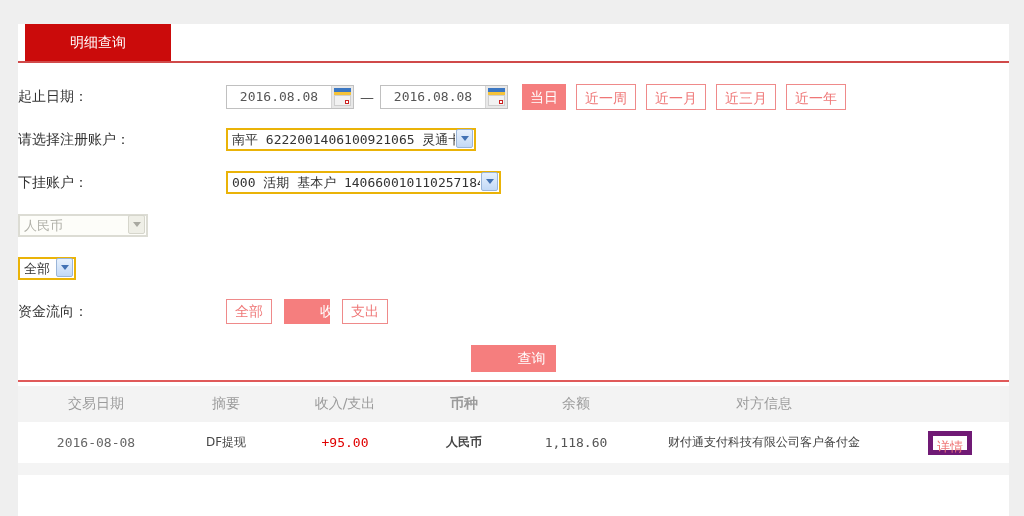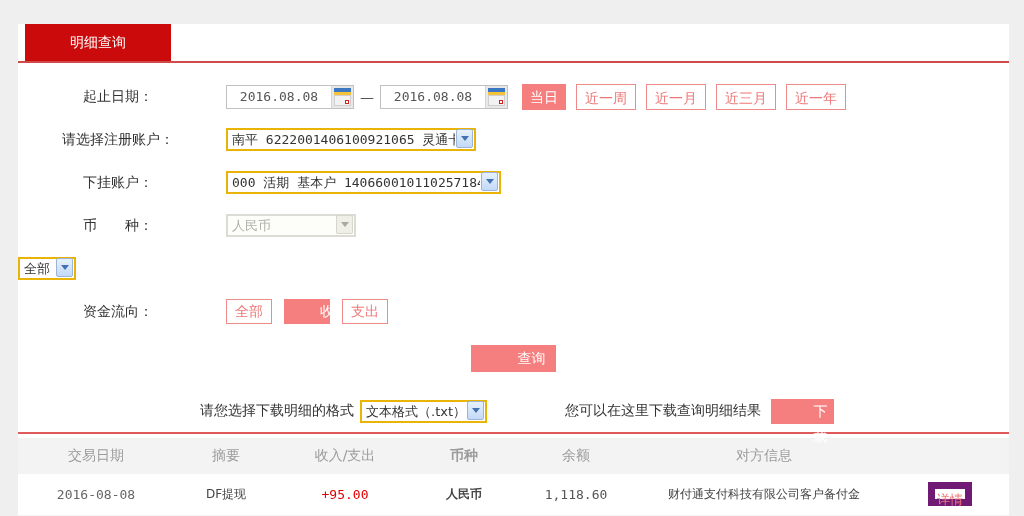--- a/index.html
+++ b/index.html
@@ -10,21 +10,21 @@
 
   
   .tab-row { height:37px; }
   .tab { display:inline-block; margin-left:7px; min-width:146px; height:37px; line-height:37px;
          text-align:center; background:#cb0b0b; color:#fff; font-size:14px; cursor:pointer; }
   .tab-underline { height:2px; background:#d04a4a; }
 
   
   .form { padding-top:12px; }
   .form-row { height:43px; display:flex; align-items:center; }
-  .form-label { width:200px; text-align:center; margin-right:8px; color:#333; flex:none; white-space:pre; }
+  .form-label { width:200px; text-align:left; margin-right:8px; color:#333; flex:none; white-space:pre; }
 
   .date-input { display:inline-flex; align-items:center; width:128px; height:24px;
                 border:1px solid #c0c0c0; background:#fff; }
   .date-input .val { flex:1; text-align:center; font-family:"DejaVu Sans Mono","Liberation Mono",monospace; font-size:13px; color:#555; }
   .cal-btn { width:22px; height:22px; background:#e8e8e8; border-left:1px solid #d5d5d5; position:relative; cursor:pointer; flex:none; }
   .cal-btn .bar-b { position:absolute; left:2px; right:2px; top:2px; height:4px; background:#3b77c2; }
   .cal-btn .bar-y { position:absolute; left:2px; right:2px; top:6px; height:3px; background:#f5c33a; }
   .cal-btn .body { position:absolute; left:2px; right:2px; top:9px; bottom:2px; background:#f2f2f2; border:1px solid #cfcfcf; }
   .cal-btn .dot { position:absolute; right:4px; bottom:4px; width:4px; height:4px; border:1px solid #cc2222; background:#fff; }
   .date-dash { margin:0 6px; color:#555; }
@@ -66,21 +66,21 @@
   .tbl-head { height:36px; background:#f3f3f3; display:flex; align-items:center; color:#9b9b9b; font-size:14px; }
   .tbl-row { height:41px; background:#fff; display:flex; align-items:center; font-size:13px; color:#555; }
   .c { text-align:center; flex:none; overflow:hidden; white-space:nowrap; }
   .c1 { width:156px; } .c2 { width:104px; } .c3 { width:134px; } .c4 { width:104px;font-weight:bold; }
   .c5 { width:120px; } .c6 { width:256px; } .c7 { width:116px; }
   .cell-date { font-family:"DejaVu Sans Mono","Liberation Mono",monospace; color:#666; }
   .cell-amount { color:#e00000; font-family:"DejaVu Sans Mono","Liberation Mono",monospace; }
   .cell-balance { font-family:"DejaVu Sans Mono","Liberation Mono",monospace; }
   .cell-cn { font-size:12px; color:#444; }
   .detail-btn { display:inline-block; width:44px; height:24px; line-height:22px; background:#fff;
-                border:7px solid #701a75; color:#ef7777; font-size:13px; cursor:pointer; }
+                border:5px solid #701a75; color:#ef7777; font-size:13px; cursor:pointer; }
   .tbl-foot { height:12px; background:#f4f4f4; }
 </style>
 </head>
 <body>
 
 <div class="panel">
 
   <div class="tab-row">
     <div class="tab">明细查询</div>
   </div>
@@ -126,21 +126,20 @@
 
     <div class="form-row">
       <span class="form-label">下挂账户：</span>
       <span class="combo" style="width:275px;">
         <span class="cval">000 活期 基本户 1406600101102571848</span>
         <span class="arrow"></span>
       </span>
     </div>
 
     <div class="form-row">
-      <span class="form-label">币　　种：</span>
       <span class="combo disabled" style="width:130px;">
         <span class="cval">人民币</span>
         <span class="arrow"></span>
       </span>
     </div>
 
     <div class="form-row">
       <span class="combo" style="width:58px;">
         <span class="cval">全部</span>
         <span class="arrow"></span>
@@ -153,29 +152,20 @@
       <span class="btn-fill flow-btn active">收入</span>
       <span class="btn-outline flow-btn">支出</span>
     </div>
 
     <div class="query-row">
       <span class="btn-fill query-btn">查询</span>
     </div>
 
   </div>
 
-  <div class="dl-row">
-    <span class="dl-label">请您选择下载明细的格式</span>
-    <span class="combo dl-combo">
-      <span class="cval">文本格式（.txt）</span>
-      <span class="arrow"></span>
-    </span>
-    <span class="dl-hint">您可以在这里下载查询明细结果</span>
-    <span class="btn-fill dl-btn">下载</span>
-  </div>
 
   <div class="sep-line"></div>
 
   <div class="tbl">
     <div class="tbl-head">
       <span class="c c1">交易日期</span>
       <span class="c c2">摘要</span>
       <span class="c c3">收入/支出</span>
       <span class="c c4">币种</span>
       <span class="c c5">余额</span>

